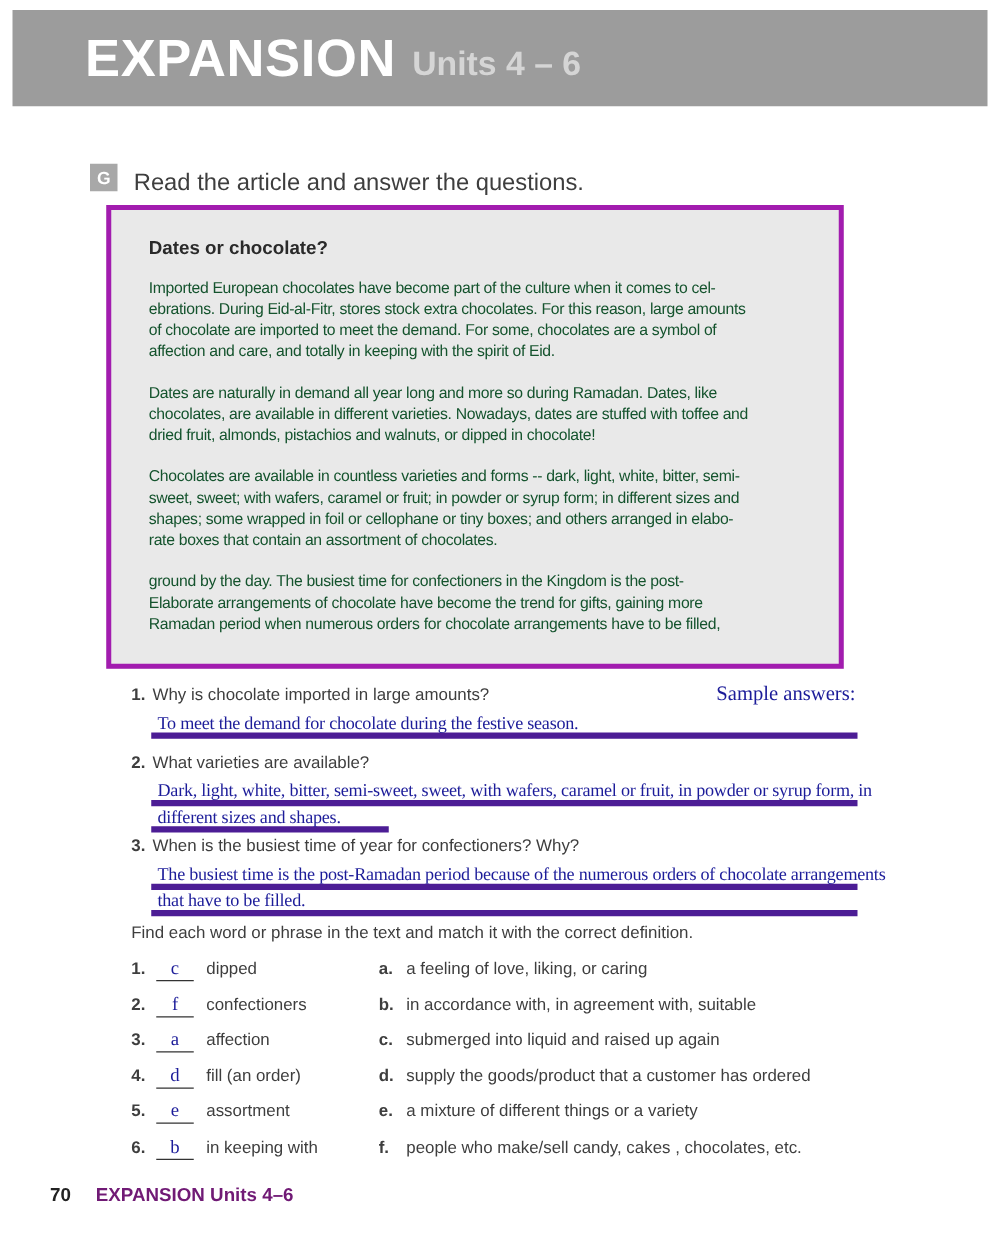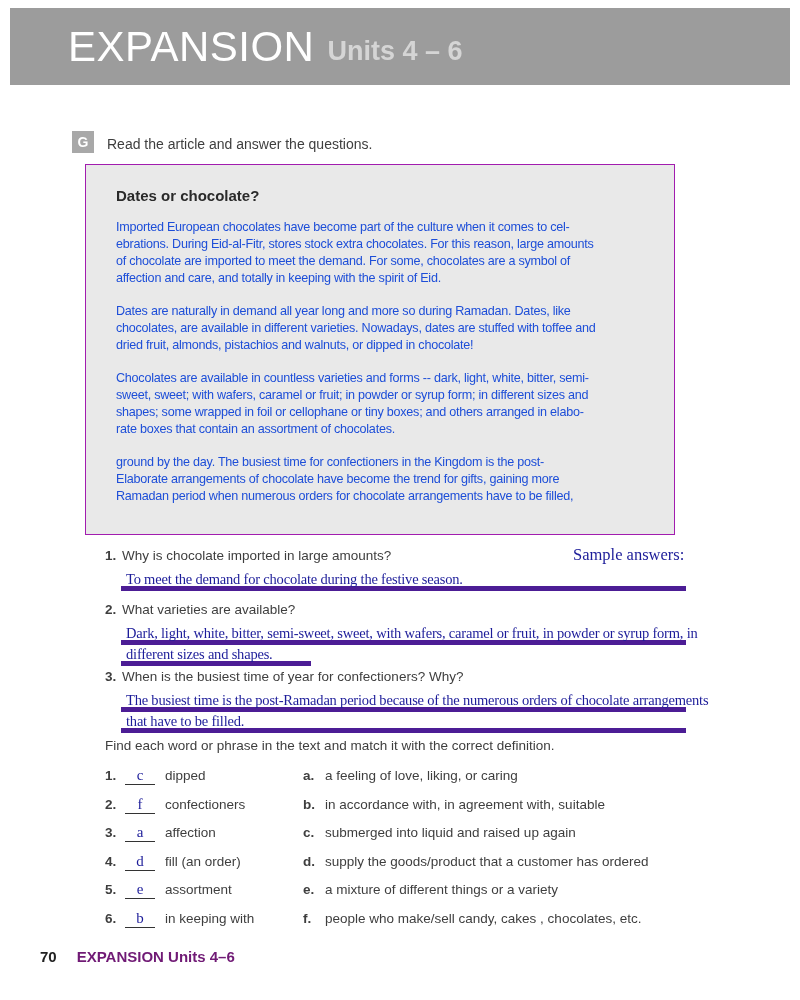--- a/index.html
+++ b/index.html
@@ -6,39 +6,39 @@
   body { background:#fff; }
   .page {
     position:relative; width:800px; height:1000px; background:#ffffff;
     font-family:"Liberation Sans", sans-serif; color:#3e3e3e; overflow:hidden;
   }
   
   .banner {
     position:absolute; top:8px; left:10px; width:780px; height:77px;
     background:#9c9c9c; display:flex; align-items:center;
   }
-  .banner-title { margin-left:58px; font-size:42px; font-weight:normal; color:#ffffff; letter-spacing:.5px; }
+  .banner-title { margin-left:58px; font-size:42px; font-weight:bold; color:#ffffff; letter-spacing:.5px; }
   .banner-sub { font-size:27px; font-weight:bold; color:#d5d5d5; margin-left:13px; padding-top:9px; }
 
   
   .exercise-row { position:absolute; top:131px; left:72px; display:flex; align-items:flex-start; }
   .g-badge {
     width:22px; height:22px; background:#a8a8a8; color:#fff; font-weight:bold; font-size:14px;
     display:flex; align-items:center; justify-content:center; flex:0 0 auto;
   }
-  .instruction { margin-left:13px; font-size:14px; padding-top:5px; color:#3e3e3e; }
+  .instruction { margin-left:13px; font-size:19px; padding-top:5px; color:#3e3e3e; }
 
   
   .article {
     position:absolute; top:164px; left:85px; width:590px; height:371px;
-    background:#e9e9e9; border:1px solid #a21caf; padding:22px 30px;
+    background:#e9e9e9; border:4px solid #a21caf; padding:22px 30px;
   }
   .article-title { font-size:15px; font-weight:bold; color:#2a2a2a; margin-bottom:15px; }
   .para { margin-bottom:16px; }
-  .pline { font-size:12.6px; line-height:17px; white-space:nowrap; letter-spacing:-0.25px; color:#1d4ed8; }
+  .pline { font-size:12.6px; line-height:17px; white-space:nowrap; letter-spacing:-0.25px; color:#14532d; }
 
   
   .sample-label {
     position:absolute; top:545px; left:573px;
     font-family:"Liberation Serif", serif; font-size:16.5px; color:#1c1c99;
   }
   .questions { position:absolute; top:547px; left:105px; width:670px; }
   .q-row { display:flex; font-size:13.5px; line-height:18px; color:#3e3e3e; }
   .q-num { font-weight:bold; width:17px; flex:0 0 auto; }
   .answer-area { margin-left:16px; margin-top:5px; }

